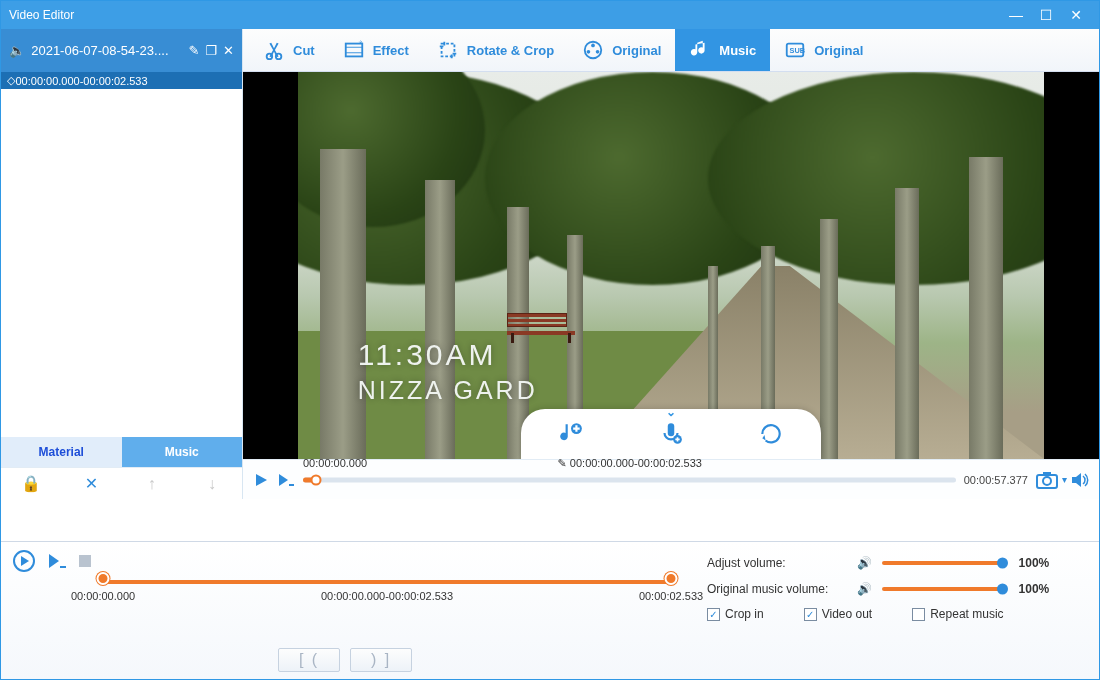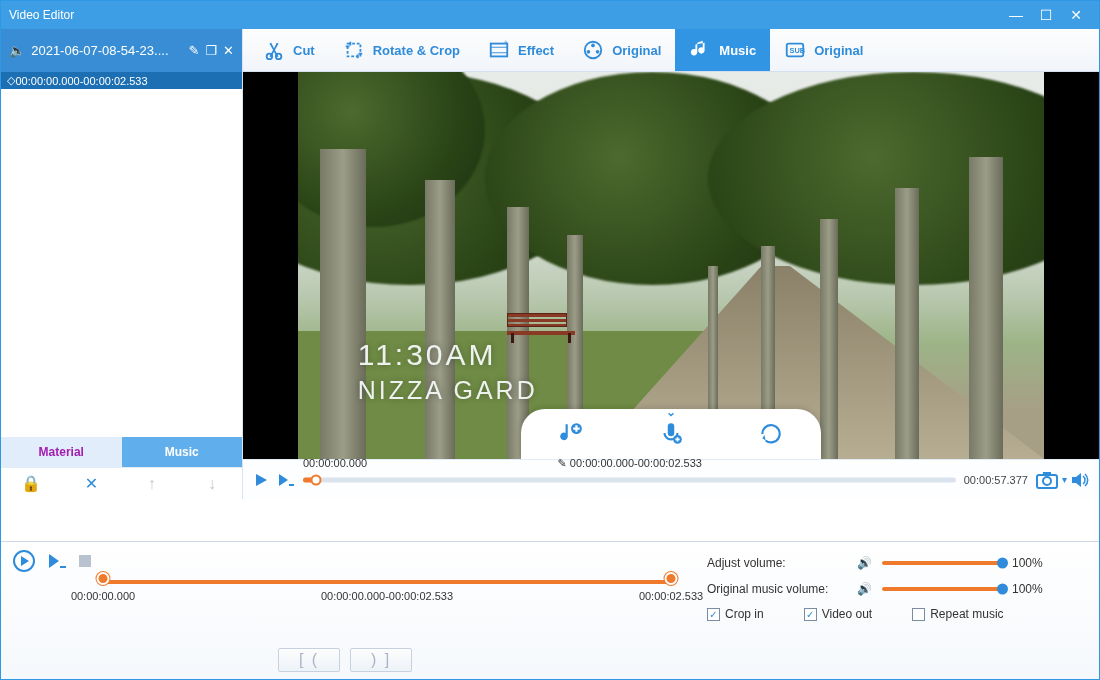--- a/index.html
+++ b/index.html
@@ -15,21 +15,21 @@
 
 
 .sidebar { width: 242px; background: #fff; border-right: 1px solid #d8e6f2; display: flex; flex-direction: column; }
 .filehdr { height: 43px; background: #388dd4; color: #fff; display: flex; align-items: center; padding: 0 8px; gap: 6px; font-size: 13px; }
 .filehdr .fname { flex: 1; white-space: nowrap; overflow: hidden; text-overflow: ellipsis; }
 .filehdr svg, .filehdr .ico { flex-shrink: 0; }
 .cliplist { height: 17px; background: #1d6fb4; color: #fff; font-size: 11px; padding: 0 6px; display: flex; align-items: center; }
 .sidebarfill { flex: 1; background: #fff; }
 .sidetabs { display: flex; height: 30px; }
 .sidetab { flex: 1; display: flex; align-items: center; justify-content: center; font-size: 12px; font-weight: 600; cursor: pointer; }
-.sidetab.mat { background: #e1edfa; color: #a21caf; }
+.sidetab.mat { background: #e1edfa; color: #1d4ed8; }
 .sidetab.mus { background: #60aeec; color: #fff; }
 .siderow { height: 32px; display: flex; align-items: center; justify-content: space-around; border-top: 1px solid #e2ecf5; }
 .siderow .sicon { color: #2f8cdb; cursor: pointer; font-size: 16px; width: 30px; text-align: center; }
 .siderow .sicon.dis { color: #c9c9c9; }
 
 
 .mainright { flex: 1; display: flex; flex-direction: column; background: #fff; }
 .toolbar { height: 43px; background: linear-gradient(#fdfdfd,#f1f5fa); border-bottom: 1px solid #d3def0; display: flex; align-items: stretch; padding-left: 6px; }
 .tbtn { display: flex; align-items: center; gap: 8px; padding: 0 14px; color: #2f8cdb; font-weight: 600; font-size: 13px; cursor: pointer; }
 .tbtn.active { background: #3295e3; color: #fff; }
@@ -81,21 +81,21 @@
 .mt-lbls span { position: absolute; transform: translateX(-50%); }
 .cutbtns { display: flex; gap: 10px; justify-content: center; margin-top: 28px; }
 .cutbtn { width: 62px; height: 24px; border: 1px solid #c6d2e0; background: linear-gradient(#fdfdfd,#edf2f8); border-radius: 2px; display: flex; align-items: center; justify-content: center; color: #a9b5c4; cursor: pointer; letter-spacing: 2px; }
 
 .botright { flex: 1; padding: 8px 18px 4px 18px; font-size: 12px; color: #333; }
 .volrow { display: flex; align-items: center; height: 26px; gap: 10px; }
 .volrow .lbl { width: 140px; }
 .volrow .spk { color: #2f8cdb; }
 .volrow .slider { width: 120px; height: 4px; background: #f07a2b; border-radius: 2px; position: relative; }
 .volrow .slider .kn { position: absolute; right: -6px; top: 50%; width: 11px; height: 11px; background: #2f8cdb; border-radius: 50%; transform: translateY(-50%); }
-.volrow .pct { width: 44px; text-align: left; }
+.volrow .pct { width: 44px; text-align: center; font-weight: bold; }
 .chkrow { display: flex; gap: 40px; align-items: center; height: 24px; }
 .chk { display: flex; align-items: center; gap: 5px; cursor: pointer; }
 .chk .box { width: 13px; height: 13px; border: 1px solid #7a8ca1; background: #fff; display: flex; align-items: center; justify-content: center; font-size: 10px; color: #2f8cdb; }
 
 svg { display: block; }
 </style>
 </head>
 <body>
 
 <div class="titlebar">
@@ -138,32 +138,32 @@
       <div class="tbtn">
         <svg viewBox="0 0 24 24">
             <path fill="#2f8cdb" d="M9 4l3 6 3-6 2 1-4 7 4 7-2 1-3-6-3 6-2-1 4-7-4-7z"></path>
             <circle cx="7" cy="19" r="3" fill="none" stroke="#2f8cdb" stroke-width="2"></circle>
             <circle cx="17" cy="19" r="3" fill="none" stroke="#2f8cdb" stroke-width="2"></circle>
           </svg>
         <span>Cut</span>
       </div>
       <div class="tbtn">
         <svg viewBox="0 0 24 24">
-            <rect x="5" y="5" width="14" height="14" fill="none" stroke="#2f8cdb" stroke-width="2" stroke-dasharray="3 2"></rect>
-            <path d="M3 8h4M8 3v4M21 16h-4M16 21v-4" stroke="#2f8cdb" stroke-width="2"></path>
-          </svg>
-        <span>Rotate &amp; Crop</span>
-      </div>
-      <div class="tbtn">
-        <svg viewBox="0 0 24 24">
             <rect x="3" y="5" width="18" height="14" fill="none" stroke="#2f8cdb" stroke-width="2"></rect>
             <path d="M3 9h18M3 15h18" stroke="#2f8cdb"></path>
             <path d="M18 3l2 2m-1-3l2 2" stroke="#2f8cdb"></path>
           </svg>
         <span>Effect</span>
+      </div>
+      <div class="tbtn">
+        <svg viewBox="0 0 24 24">
+            <rect x="5" y="5" width="14" height="14" fill="none" stroke="#2f8cdb" stroke-width="2" stroke-dasharray="3 2"></rect>
+            <path d="M3 8h4M8 3v4M21 16h-4M16 21v-4" stroke="#2f8cdb" stroke-width="2"></path>
+          </svg>
+        <span>Rotate &amp; Crop</span>
       </div>
       <div class="tbtn">
         <svg viewBox="0 0 24 24">
             <circle cx="12" cy="12" r="9" fill="none" stroke="#2f8cdb" stroke-width="2"></circle>
             <circle cx="12" cy="7" r="2" fill="#2f8cdb"></circle>
             <circle cx="7" cy="14" r="2" fill="#2f8cdb"></circle>
             <circle cx="17" cy="14" r="2" fill="#2f8cdb"></circle>
           </svg>
         <span>Original</span>
       </div>

